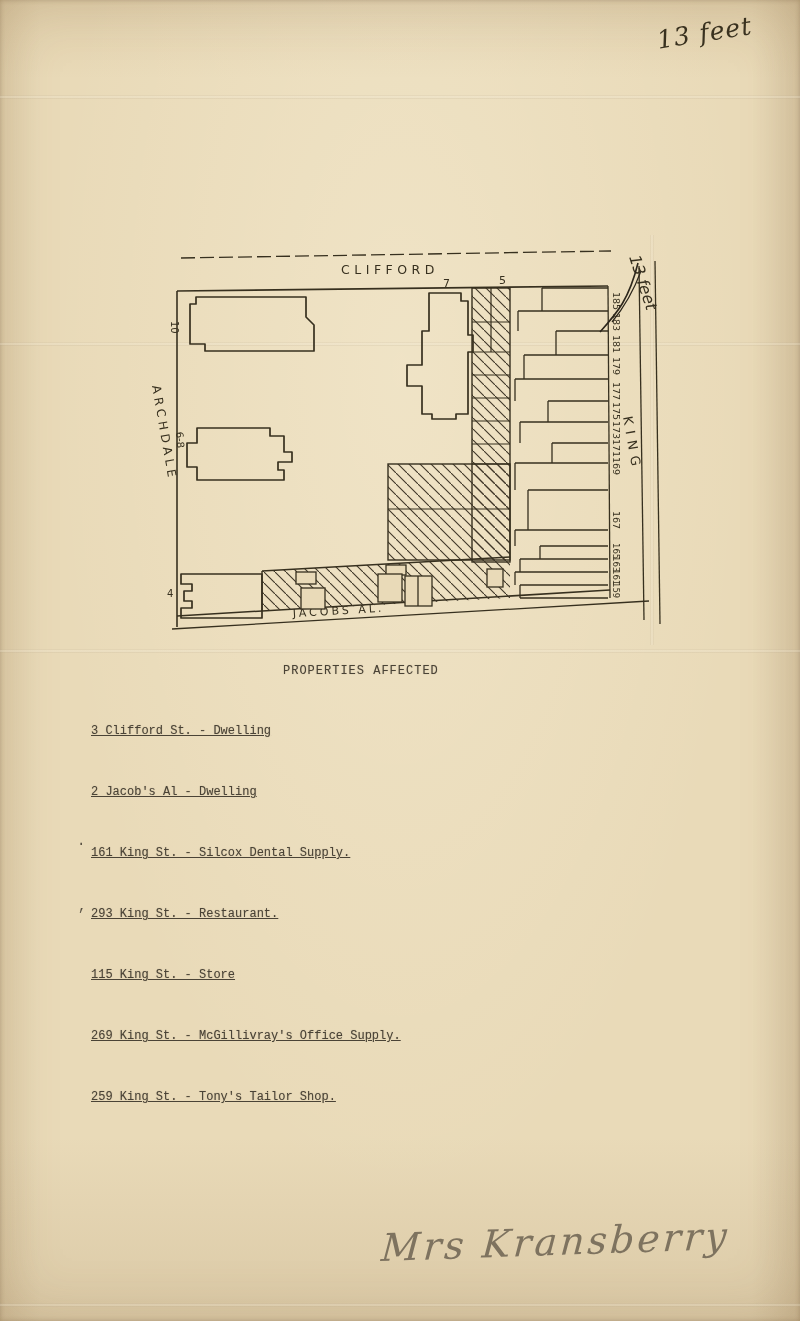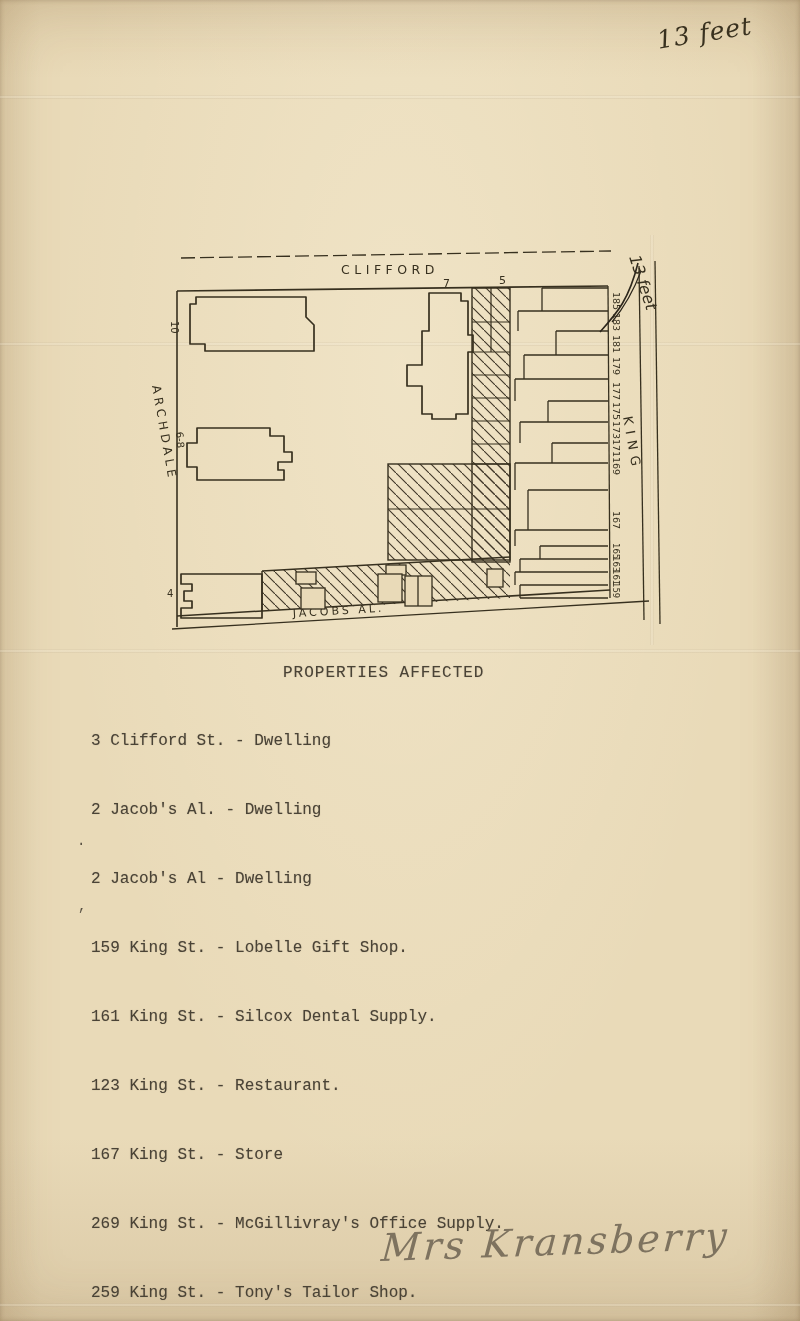--- a/index.html
+++ b/index.html
@@ -33,28 +33,28 @@
   }
   .hand-top{
     left:655px;top:26px;font-size:25px;color:#39311f;
     transform:rotate(-9deg);transform-origin:left top;letter-spacing:1px;
   }
   .signature{
     left:383px;top:1226px;font-size:38px;color:rgba(112,101,84,0.88);
     transform:rotate(-2deg) skewX(-6deg);transform-origin:left top;letter-spacing:3px;
   }
   .typed{
-    position:absolute;color:#4a4336;font-size:16px;
+    position:absolute;color:#4a4336;font-size:12px;
     font-family:"Liberation Mono", monospace;
     text-shadow:0 0 1px rgba(74,67,54,0.35);
     white-space:pre;
   }
   .list-title{left:283px;top:664px;letter-spacing:1px;}
   .list{left:91px;top:696px;}
-  .row{height:33px;}
+  .row{height:33px;text-decoration:underline;}
   .stray{position:absolute;color:#5a5244;font-size:14px;font-family:"Liberation Mono",monospace;}
   svg text{fill:#37301f;stroke:none;font-family:"DejaVu Sans", sans-serif;}
 </style>
 </head>
 <body>
 
 <div class="paper"></div>
 
 <div class="crease-h" style="top:95px"></div>
 <div class="crease-h" style="top:342px"></div>
@@ -162,26 +162,24 @@
     <text transform="translate(629,257) rotate(72)" font-family="DejaVu Serif, serif" font-style="italic" font-size="16" fill="#2c261b">13 feet</text>
     <path d="M600 332 C 618 312, 629 299, 638 263" stroke="#2c261b" stroke-width="1.6" fill="none"></path>
     <path d="M612 322 C 626 305, 634 290, 641 271" stroke="#2c261b" stroke-width="1.2" fill="none"></path>
   </g>
 </svg>
 
 <div class="typed list-title">PROPERTIES AFFECTED</div>
 
 <div class="typed list">
   <div class="row">3 Clifford St. - Dwelling</div>
-  <div class="row">2 Jacob's Al. - Dwelling</div>
   <div class="row">2 Jacob's Al - Dwelling</div>
-  <div class="row">159 King St. - Lobelle Gift Shop.</div>
   <div class="row">161 King St. - Silcox Dental Supply.</div>
-  <div class="row">123 King St. - Restaurant.</div>
-  <div class="row">167 King St. - Store</div>
+  <div class="row">293 King St. - Restaurant.</div>
+  <div class="row">115 King St. - Store</div>
   <div class="row">269 King St. - McGillivray's Office Supply.</div>
   <div class="row">259 King St. - Tony's Tailor Shop.</div>
   
   
   
 </div>
 
 <div class="stray" style="left:77px;top:833px">.</div>
 <div class="stray" style="left:78px;top:898px">,</div>
 

